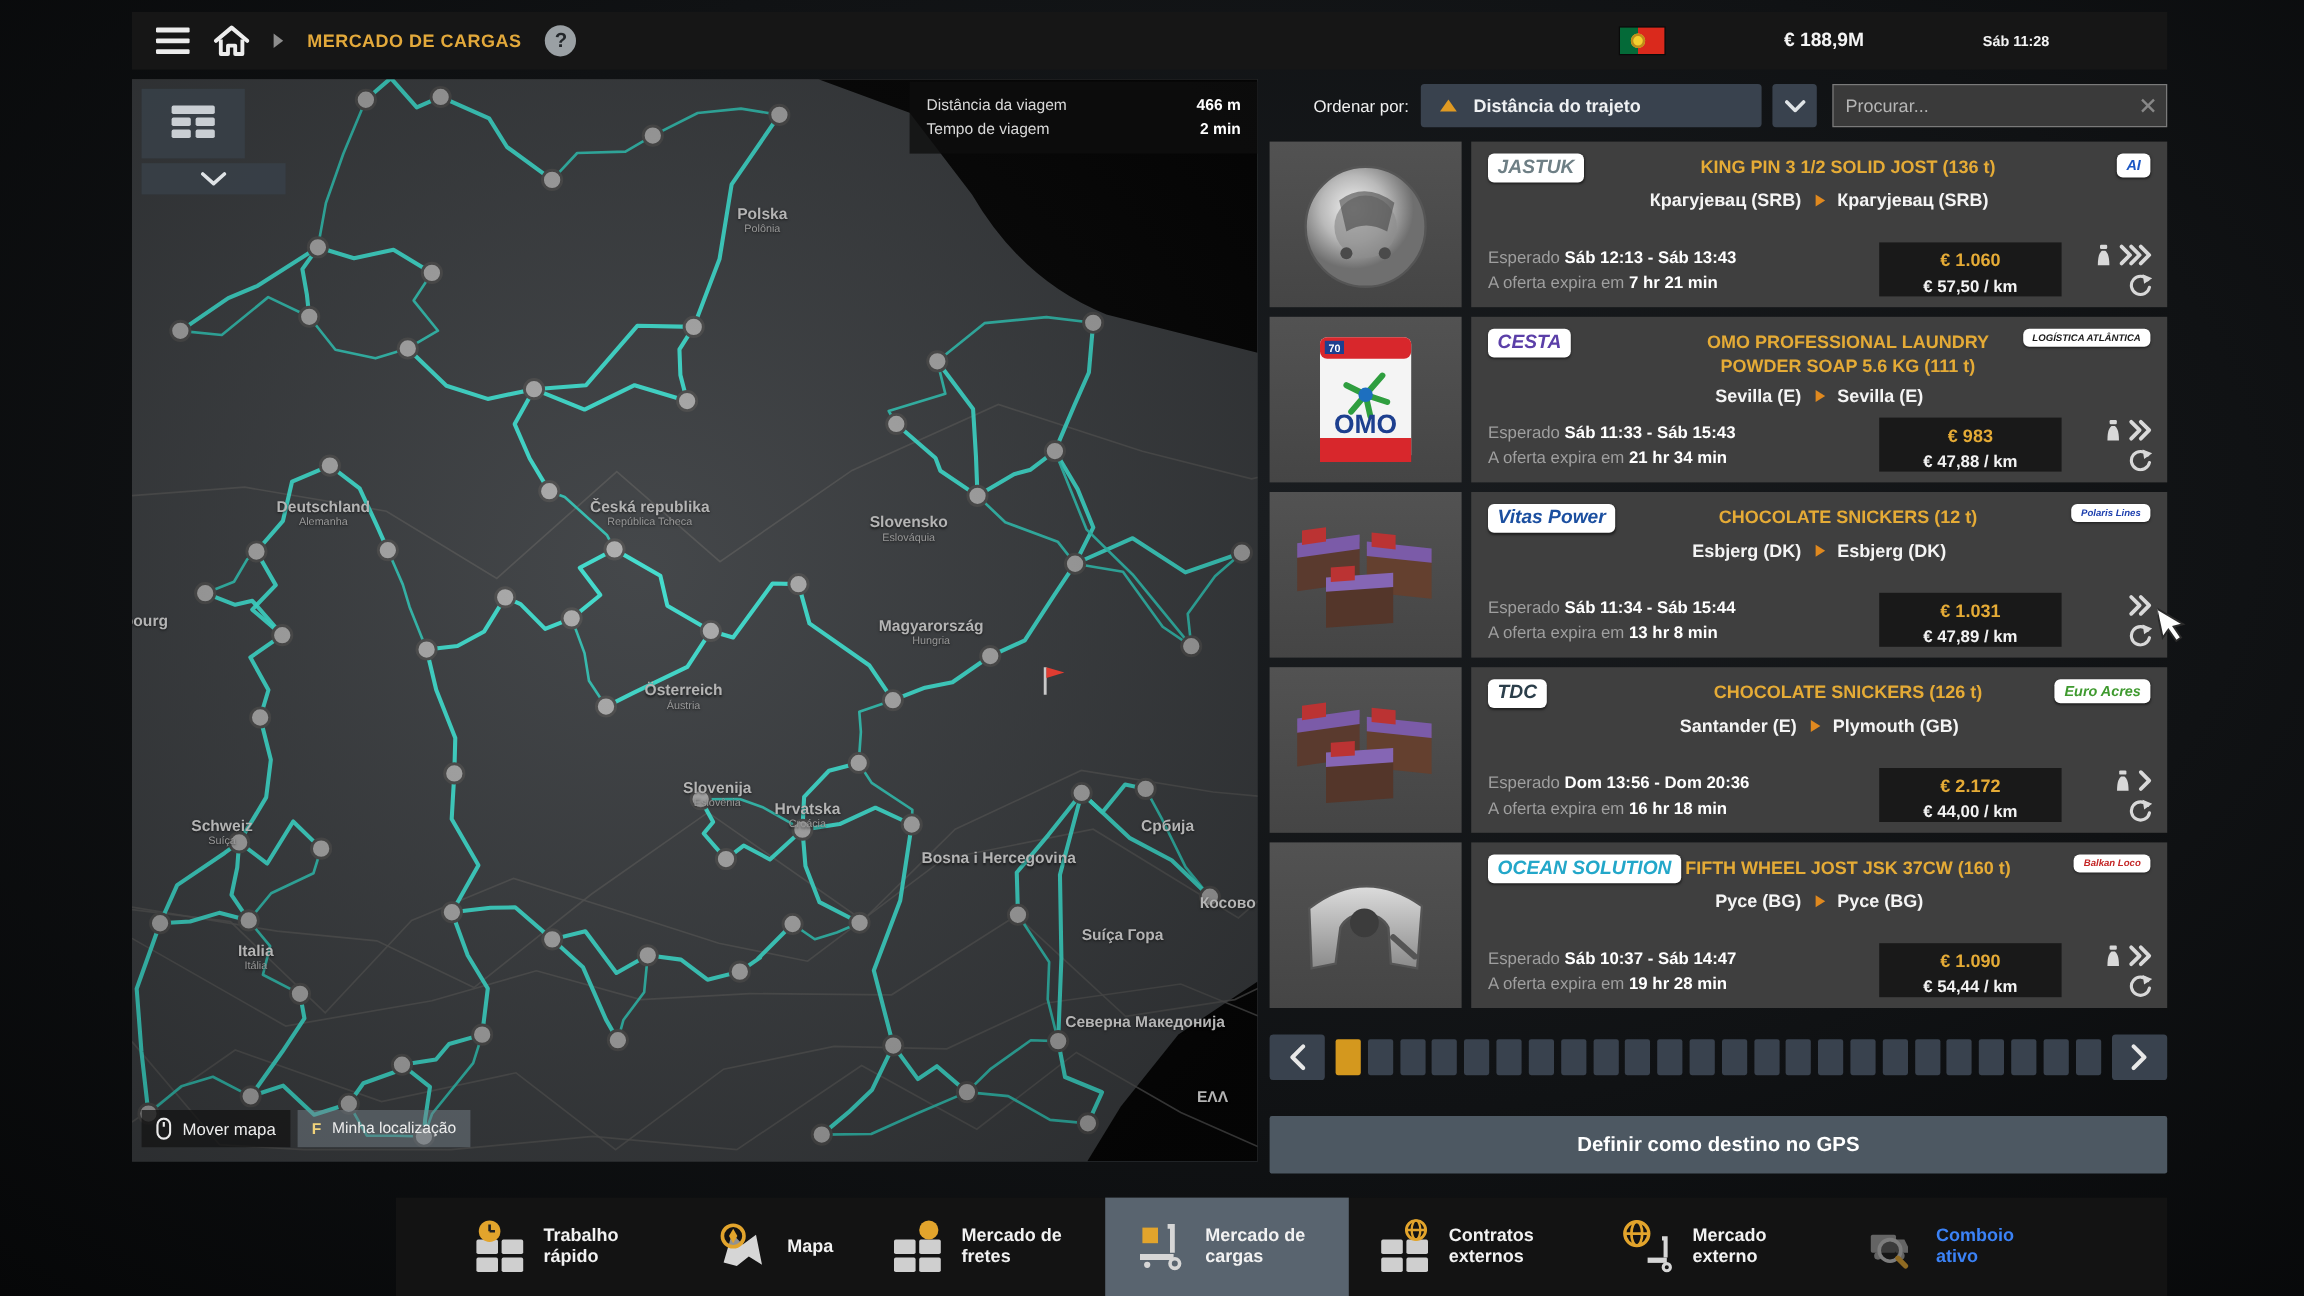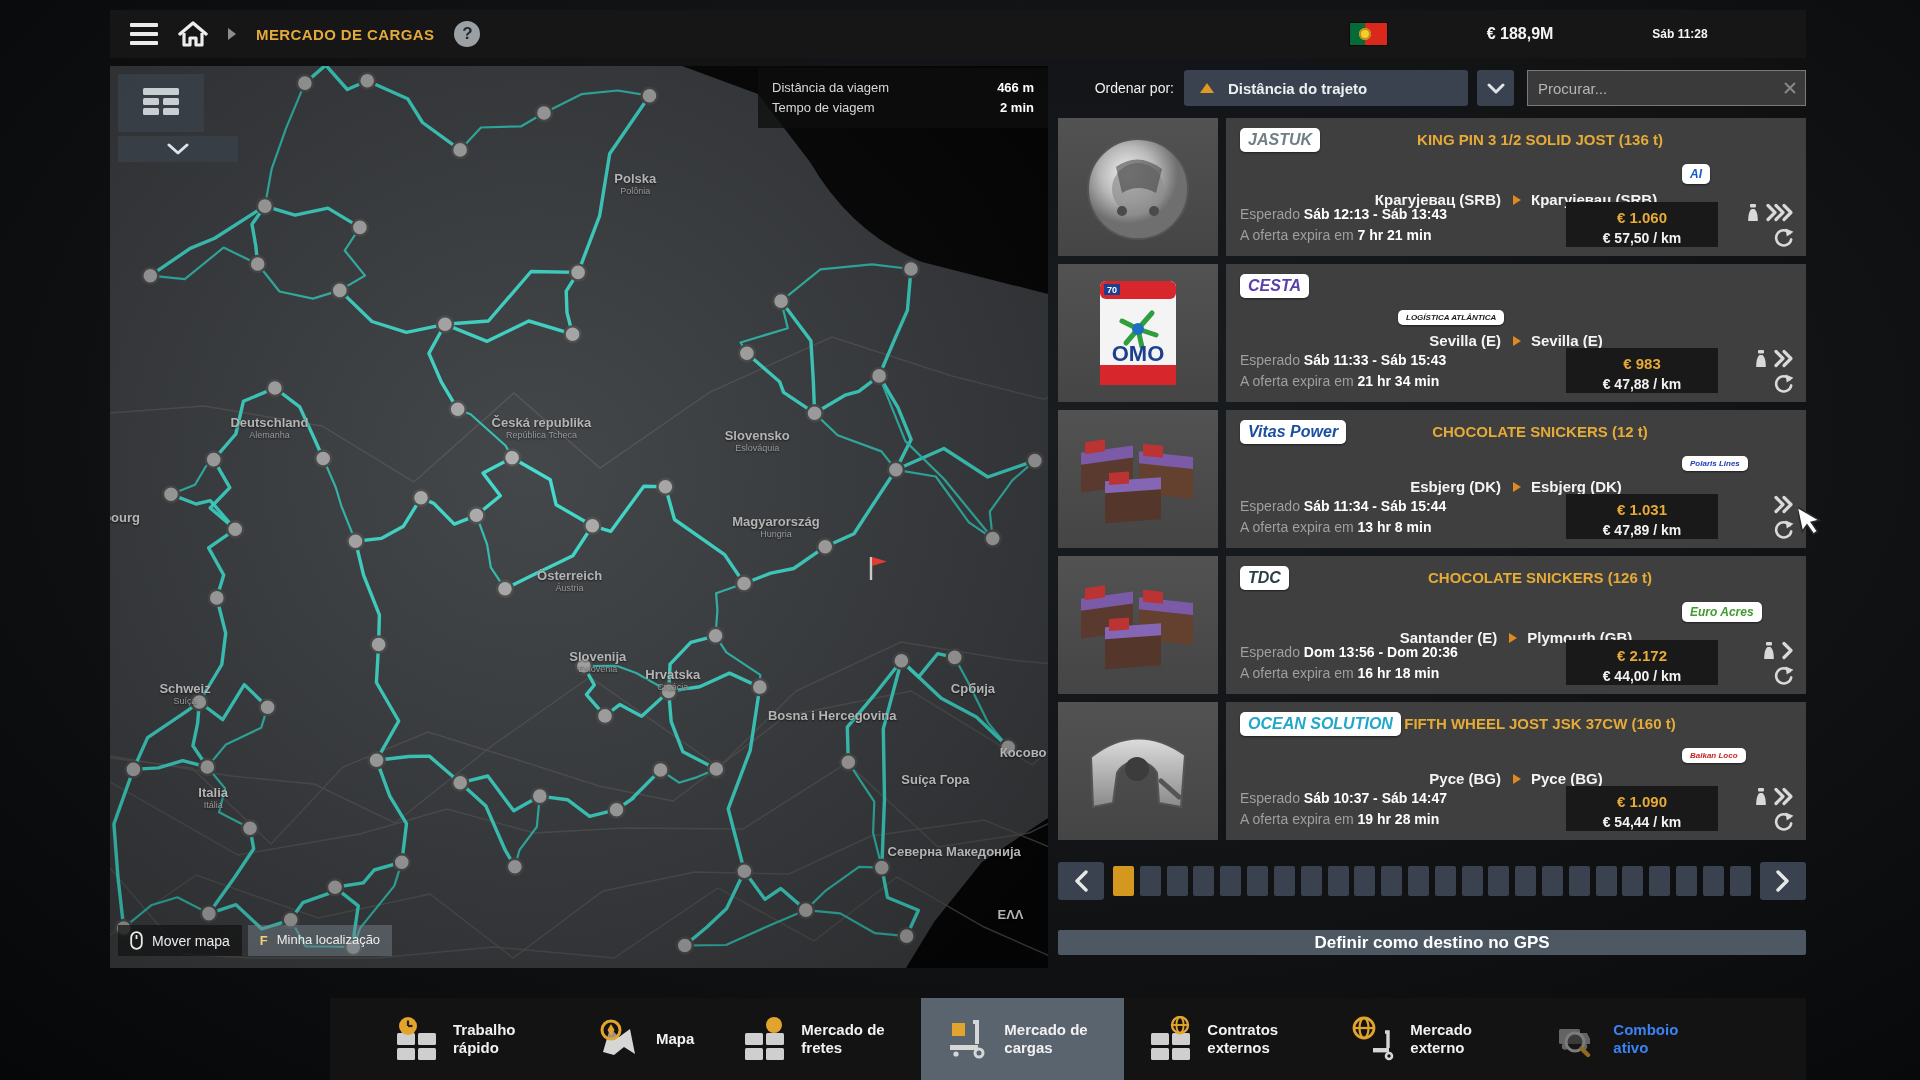--- a/index.html
+++ b/index.html
@@ -49,41 +49,41 @@
   #search-input::placeholder{color:#b5b5b5;}
   #search-clear{width:30px;display:flex;justify-content:center;opacity:.7;}
   
   #cards{position:absolute;left:0;top:52px;width:748px;display:flex;flex-direction:column;gap:8px;}
   .card{display:flex;gap:8px;height:138px;}
   .card-img{width:160px;background:linear-gradient(180deg,#525252,#454545);display:flex;align-items:center;justify-content:center;flex:none;}
   .card-body{flex:1;background:#3f3f3f;position:relative;padding:10px 14px;box-sizing:border-box;}
   .card-top{display:flex;align-items:flex-start;}
   .logo-badge{background:#fff;border-radius:5px;padding:3px 8px;font-weight:bold;font-size:16px;white-space:nowrap;box-shadow:0 1px 2px rgba(0,0,0,.5);display:inline-flex;align-items:center;gap:4px;font-style:italic;}
   .brand-wrap{width:158px;}
-  .comp-wrap{width:110px;display:flex;margin-top:36px;}
+  .comp-wrap{width:110px;display:flex;justify-content:flex-end;}
   .card-title{flex:1;text-align:center;color:#e5ab36;font-weight:bold;font-size:15px;line-height:1.3;padding:2px 4px 0;}
   .route{text-align:center;color:#f4f4f4;font-weight:bold;font-size:15px;margin-top:7px;}
   .route .rsep{display:inline-block;width:0;height:0;border-left:8px solid #e0891f;border-top:5px solid transparent;border-bottom:5px solid transparent;margin:0 10px 0 12px;}
   .card-bottom{position:absolute;left:14px;right:12px;bottom:9px;display:flex;align-items:flex-end;}
   .times{flex:1;font-size:14px;line-height:1.55;}
   .times .lbl{color:#9f9f9f;}
   .times .val{color:#fff;font-weight:bold;}
   .pricebox{width:152px;background:#191919;padding:5px 0 0;text-align:center;margin-right:14px;}
   .price{color:#e5ab36;font-weight:bold;font-size:15px;line-height:1.45;}
   .priceper{color:#f2f2f2;font-weight:bold;font-size:14px;line-height:1.3;}
   .bicons{width:62px;display:flex;flex-direction:column;align-items:flex-end;gap:5px;}
   .birow{display:flex;align-items:center;gap:5px;}
   
   #pagination{position:absolute;left:0;top:796px;width:748px;height:38px;display:flex;align-items:center;gap:9px;}
   .pg-arrow{width:46px;height:38px;background:#39424e;border-radius:3px;display:flex;align-items:center;justify-content:center;flex:none;}
   #pg-squares{flex:1;display:flex;justify-content:space-between;align-items:center;}
   .pg-sq{width:21px;height:30px;background:#39424e;border-radius:2px;}
   .pg-sq.active{background:#d4981e;}
   
-  #gps-btn{position:absolute;left:0;top:864px;width:748px;height:25px;background:#4d5862;color:#fff;font-weight:bold;font-size:17px;display:flex;align-items:center;justify-content:center;border-radius:2px;}
+  #gps-btn{position:absolute;left:0;top:864px;width:748px;height:48px;background:#4d5862;color:#fff;font-weight:bold;font-size:17px;display:flex;align-items:center;justify-content:center;border-radius:2px;}
   
   #navbar{position:absolute;left:330px;top:998px;width:1476px;height:82px;background:#131313;display:flex;align-items:stretch;padding-left:40px;box-sizing:border-box;}
   .nav-item{display:flex;align-items:center;gap:13px;padding:0 24px;}
   .nav-item.active{background:#59646f;}
   .nav-label{color:#f2f2f2;font-weight:bold;font-size:15px;line-height:1.2;max-width:96px;}
   .nav-item.disabled .nav-label{color:#3b82f6;}
   .nav-item.disabled svg{opacity:.6;}
   
   #cursor{position:absolute;left:1798px;top:505px;pointer-events:none;}
 </style>
@@ -441,20 +441,21 @@
      <g transform="translate(60,56)">
                 <path d="M0 0 L14 -16 M0 0 L18 6 M0 0 L-12 14 M0 0 L-16 -8 M0 0 L4 18" stroke="#2f9e3f" stroke-width="5" stroke-linecap="round"></path>
                 <circle r="6" fill="#1d6fbf"></circle>
               </g>
      <text x="60" y="88" font-size="22" fill="#1d3f8f" text-anchor="middle" font-weight="bold">OMO</text>
             </svg>
           </div>
           <div class="card-body">
             <div class="card-top">
               <div class="brand-wrap"><span class="logo-badge" style="color: rgb(91, 63, 168);">CESTA</span></div>
+              <div class="card-title">OMO PROFESSIONAL LAUNDRY POWDER SOAP 5.6 KG (111 t)</div>
               <div class="comp-wrap">
                 <span class="logo-badge" style="color: rgb(26, 26, 26); font-size: 8px;">LOGÍSTICA ATLÂNTICA</span>
               </div>
             </div>
             <div class="route"><span>Sevilla (E)</span><span class="rsep"></span><span>Sevilla (E)</span></div>
             <div class="card-bottom">
               <div class="times">
                 <div><span class="lbl">Esperado </span><span class="val">Sáb 11:33 - Sáb 15:43</span></div>
                 <div><span class="lbl">A oferta expira em </span><span class="val">21 hr 34 min</span></div>
               </div>

